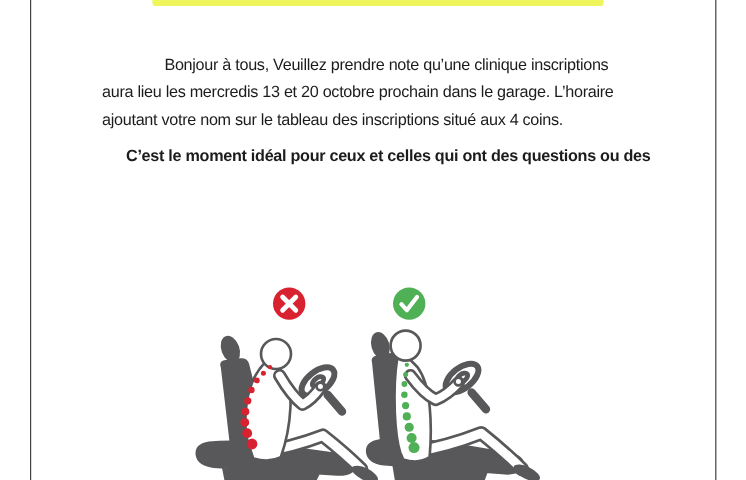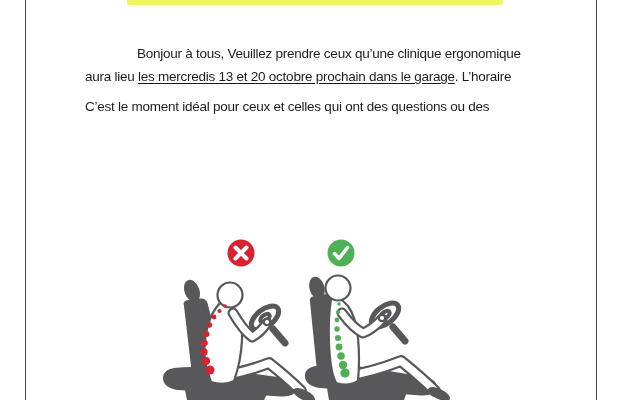--- a/index.html
+++ b/index.html
@@ -30,38 +30,39 @@
     position: absolute;
     left: 59px; top: 42px;
     width: 478px;
     font-size: 13.5px;
     line-height: 23px;
     letter-spacing: -0.25px;
     color: #1c1c1c;
   }
   .line { margin: 0; white-space: nowrap; }
   .indent { text-indent: 52px; }
-  .para2 { margin-top: 7px; font-weight: normal; }
-  .u { text-decoration: underline; text-underline-offset: 2px; }
+  .para2 { margin-top: 7px; font-weight: bold; margin-left: 20px; }
+  .u { text-underline-offset: 2px; }
   .illustration {
     position: absolute;
     left: 125px; top: 230px;
     width: 340px; height: 170px;
   }
 </style>
 </head>
 <body>
 
 <div class="doc-page">
 
   <div class="highlight-bar" style="background: rgb(237, 245, 82);"></div>
 
   <div class="body-text">
-    <p class="line indent"><span>Bonjour à tous, Veuillez prendre ceux qu’une clinique ergonomique</span></p>
+    <p class="line indent"><span>Bonjour à tous, Veuillez prendre note qu’une clinique inscriptions</span></p>
     <p class="line"><span>aura lieu </span><span class="u">les mercredis 13 et 20 octobre prochain dans le garage</span><span>. L’horaire</span></p>
+    <p class="line"><span>ajoutant votre nom sur le tableau des inscriptions situé aux 4 coins.</span></p>
     <p class="line para2"><span>C’est le moment idéal pour ceux et celles qui ont des questions ou des</span></p>
   </div>
 
   <svg class="illustration" viewBox="150 230 340 170">
 
     <g>
 
       <g>
         <circle cx="240" cy="253" r="13.5" fill="#D8222F"></circle>
         <path d="M 234.5 247.5 L 245.5 258.5 M 245.5 247.5 L 234.5 258.5" stroke="#ffffff" stroke-width="4" stroke-linecap="round" fill="none"></path>

